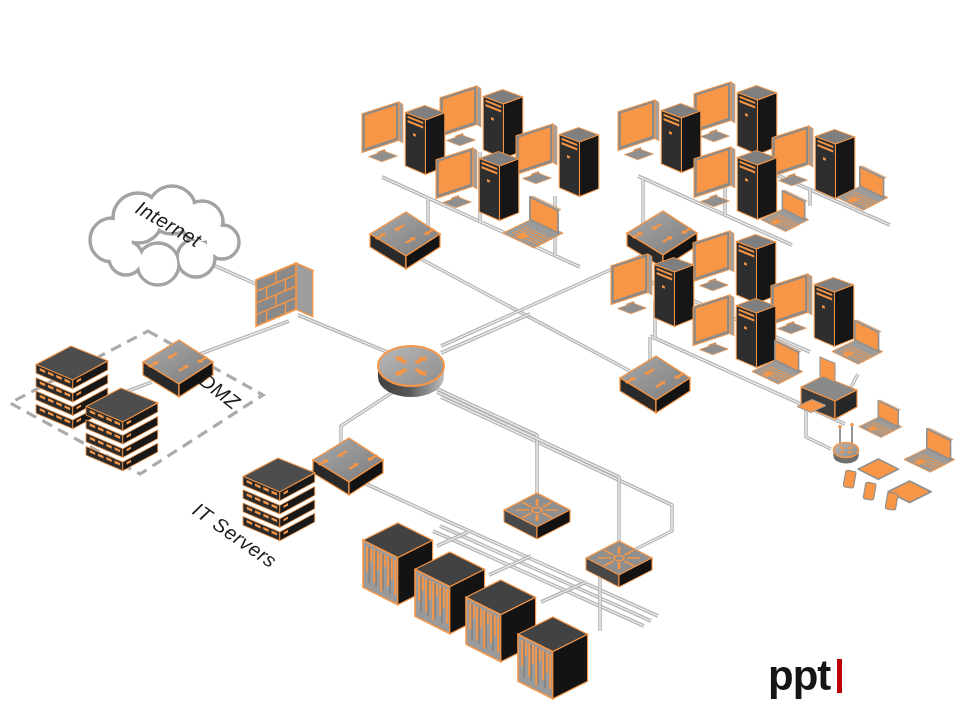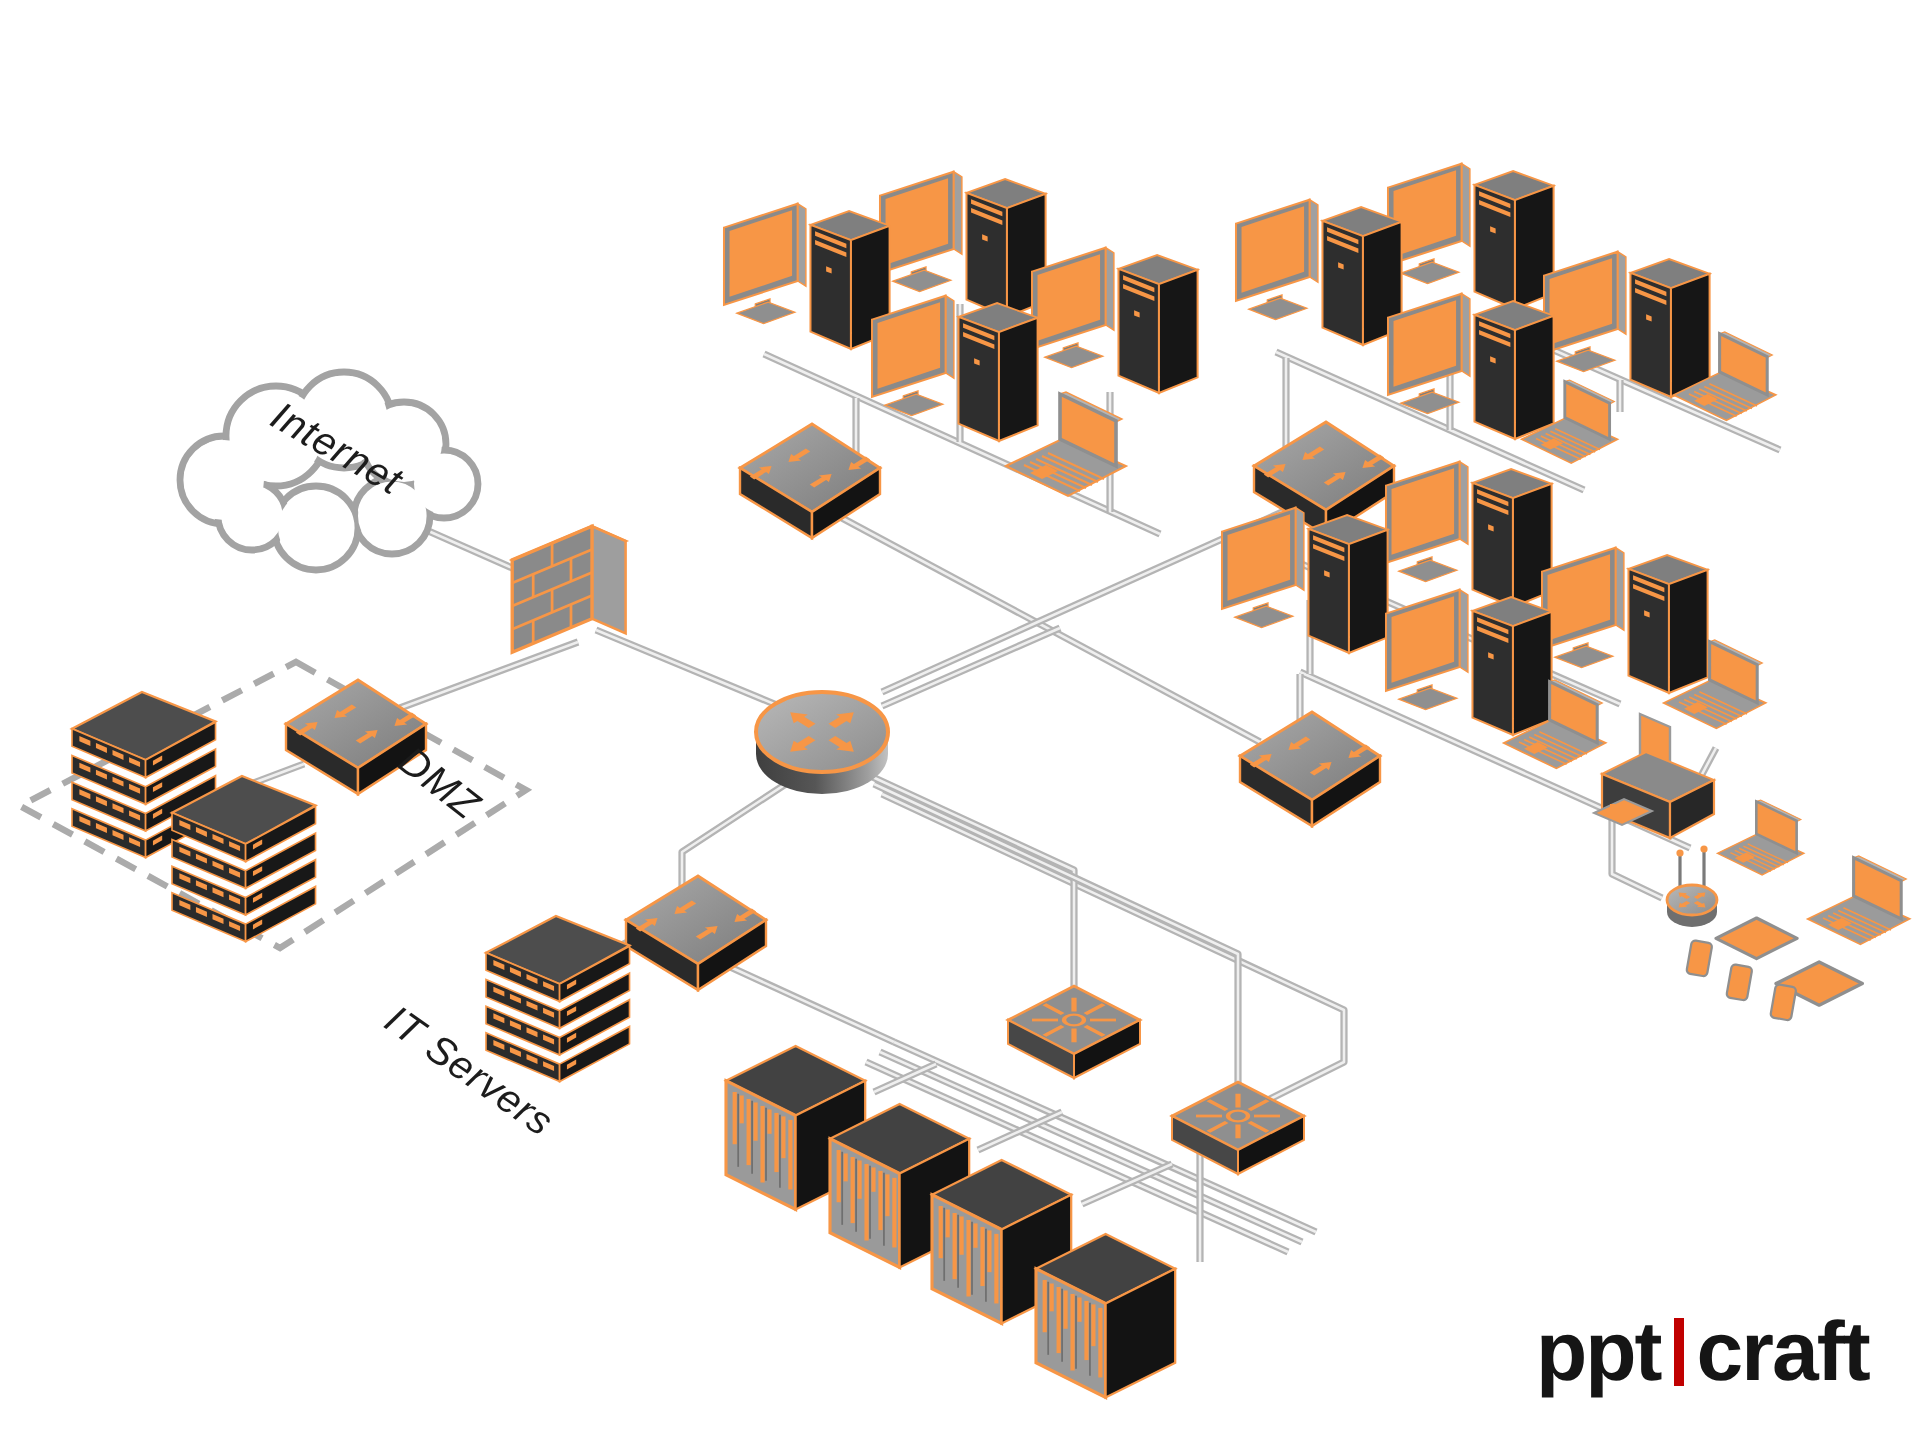--- a/index.html
+++ b/index.html
@@ -334,15 +334,14 @@
       </g>
 
     <text class="dlabel" transform="translate(134,212) rotate(30)">Internet</text>
     <text class="dlabel" transform="translate(198,383) rotate(38)">DMZ</text>
     <text class="dlabel" transform="translate(191,513) rotate(35)">IT Servers</text>
   </svg>
 
   <div class="logo">
     <span>ppt</span>
     <span class="logo-bar"></span>
-    <span>craft</span>
   </div>
 </div>
 
 </body></html>

